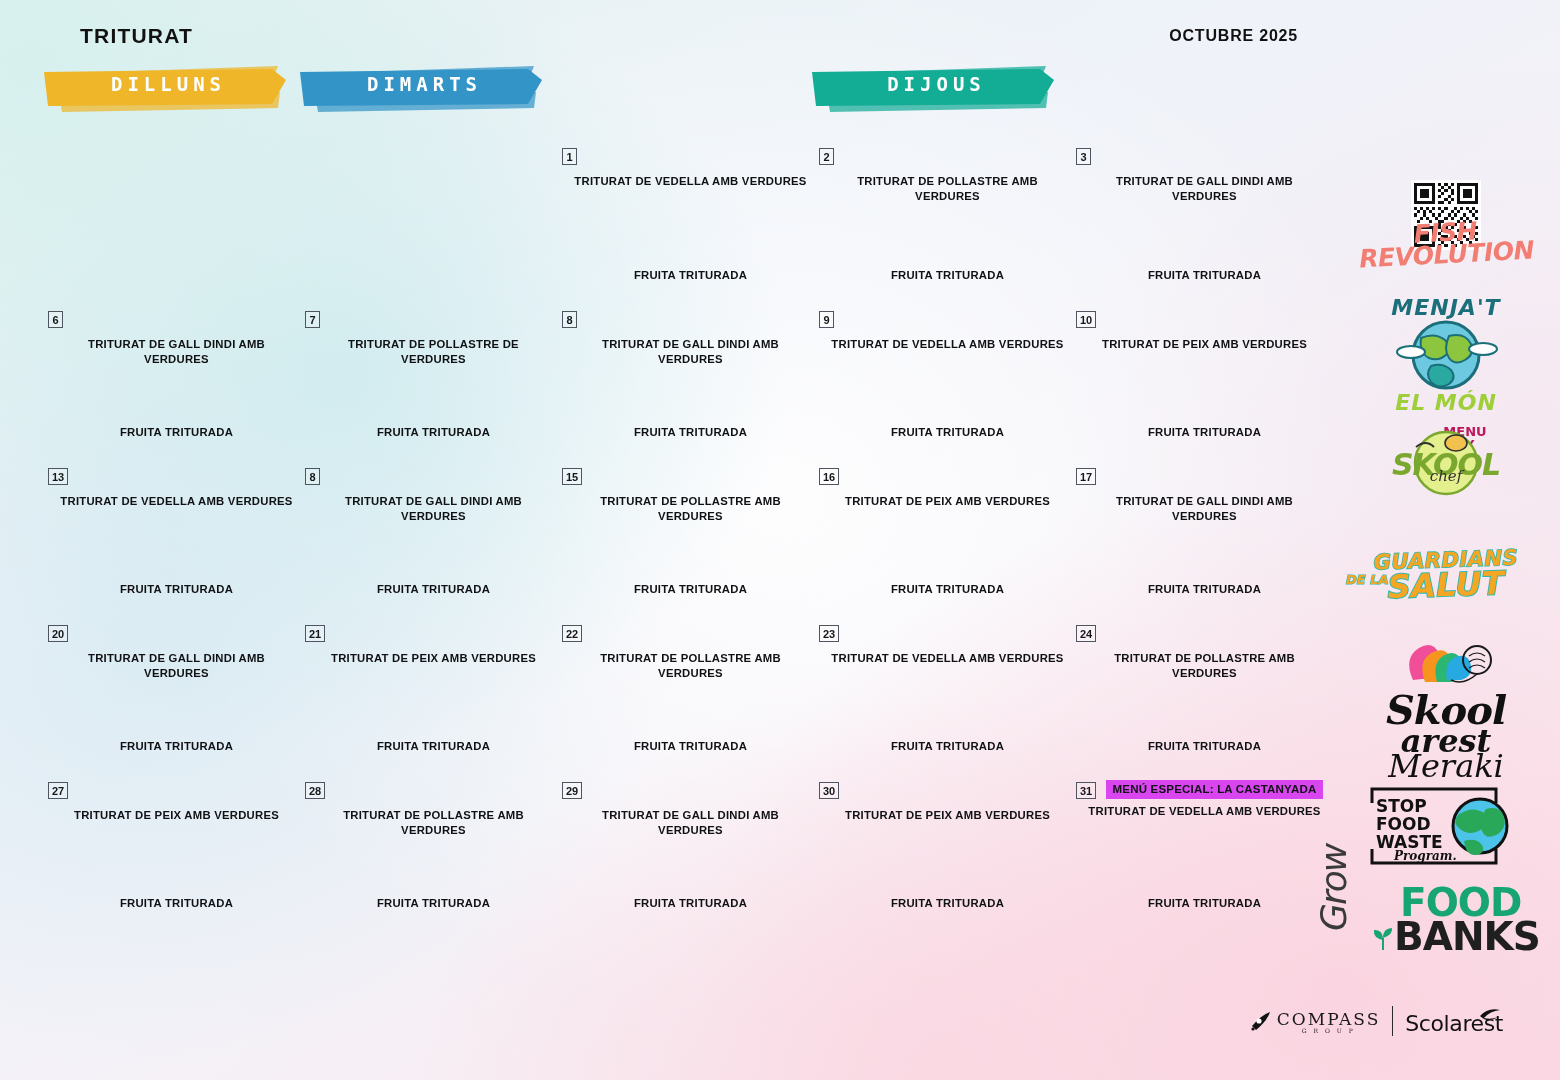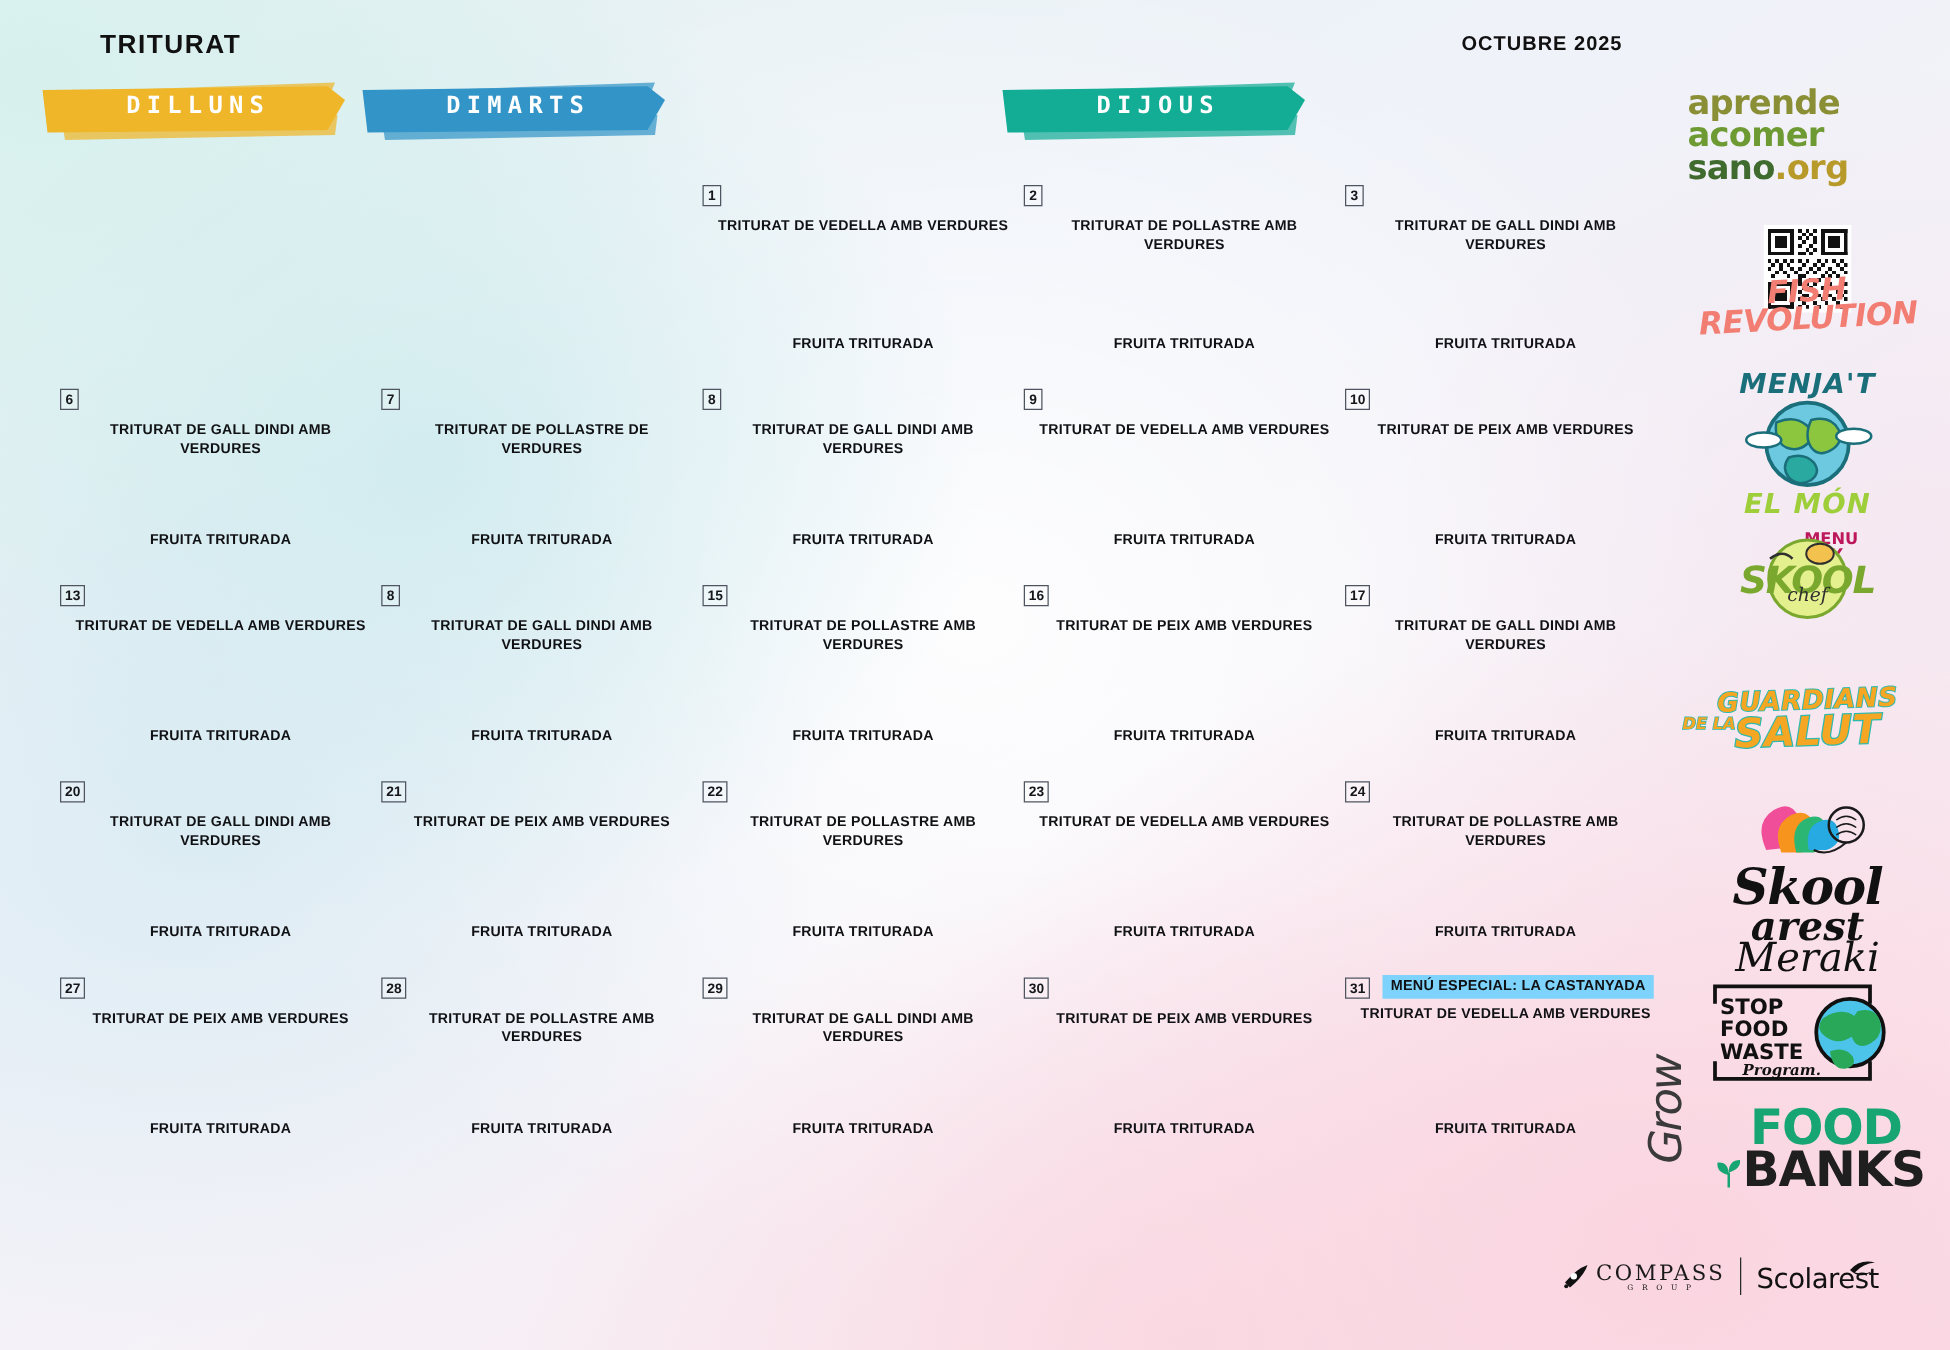--- a/index.html
+++ b/index.html
@@ -53,21 +53,21 @@
     top: 27px;
     font-size: 16px;
     font-weight: bold;
     letter-spacing: 0.8px;
     color: #111;
   }
 
   
   #daybar {
     position: absolute;
-    left: 32px;
+    left: 42px;
     top: 62px;
     width: 1280px;
     height: 50px;
     text-decoration: underline;
   }
   .daycell {
     position: absolute;
     top: 0;
     width: 248px;
     height: 50px;
@@ -122,21 +122,21 @@
     line-height: 17px;
     text-align: center;
     color: #15171b;
     box-sizing: border-box;
   }
   .special {
     position: absolute;
     left: 36px;
     right: 4px;
     top: 6px;
-    background: #7dd3fc;
+    background: #d946ef;
     font-size: 11.5px;
     font-weight: bold;
     letter-spacing: 0.2px;
     color: #101114;
     text-align: center;
     padding: 3px 2px 3px 2px;
     line-height: 13px;
   }
   .firstline {
     position: absolute;
@@ -555,27 +555,20 @@
           <div class="daynum">31</div>
           <div class="special">MENÚ ESPECIAL: LA CASTANYADA</div>
           <div class="firstline">TRITURAT DE VEDELLA AMB VERDURES</div>
           <div class="dessert">FRUITA TRITURADA</div>
         </div>
       </div>
     </div>
 
   <div id="logos">
 
-    <div class="logo" style="top:0px;">
-      <div class="aprende">
-        <span class="c1">aprende</span><br>
-        <span class="c2">acomer</span><br>
-        <span class="c3">sano</span><span class="c4">.org</span>
-      </div>
-    </div>
 
     <div class="logo" style="top:110px;">
       <div class="qr">
         <svg viewBox="0 0 21 21" width="64" height="64" shape-rendering="crispEdges">
           <rect width="21" height="21" fill="#fff"></rect>
           <g fill="#111">
             <rect x="0" y="0" width="7" height="1"></rect>
               <rect x="0" y="6" width="7" height="1"></rect>
             <rect x="0" y="0" width="1" height="7"></rect>
               <rect x="6" y="0" width="1" height="7"></rect>

